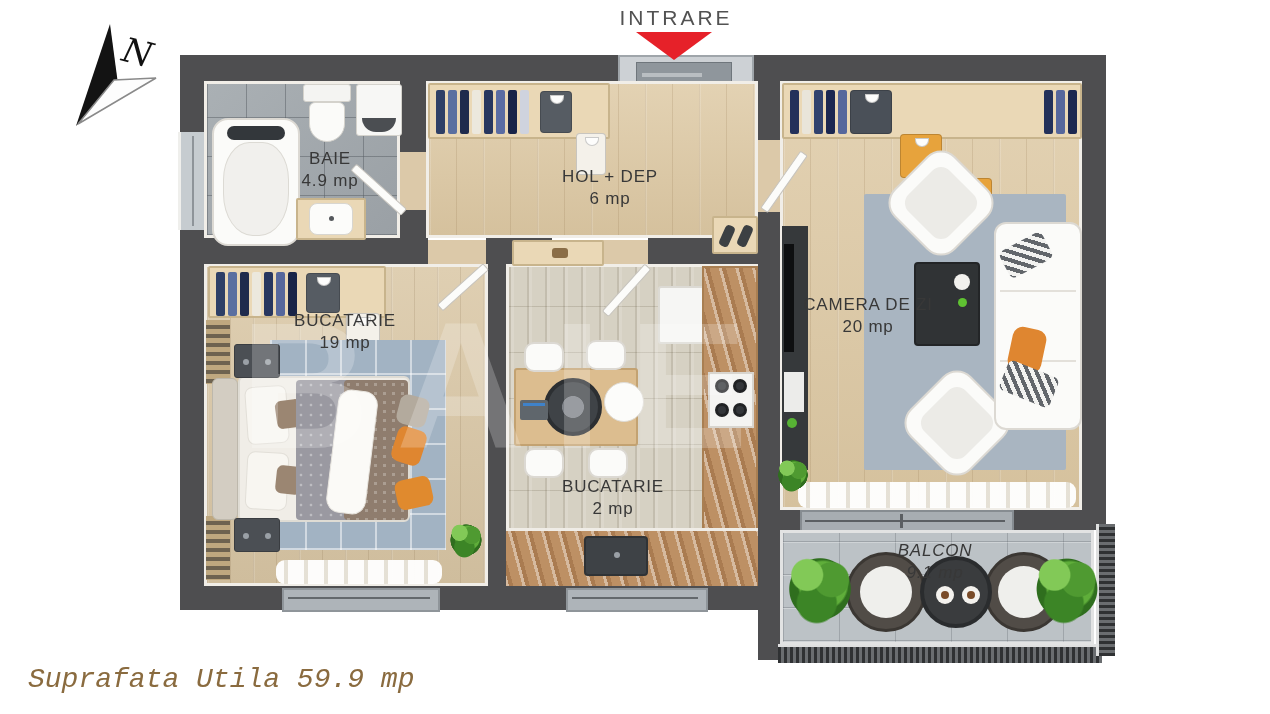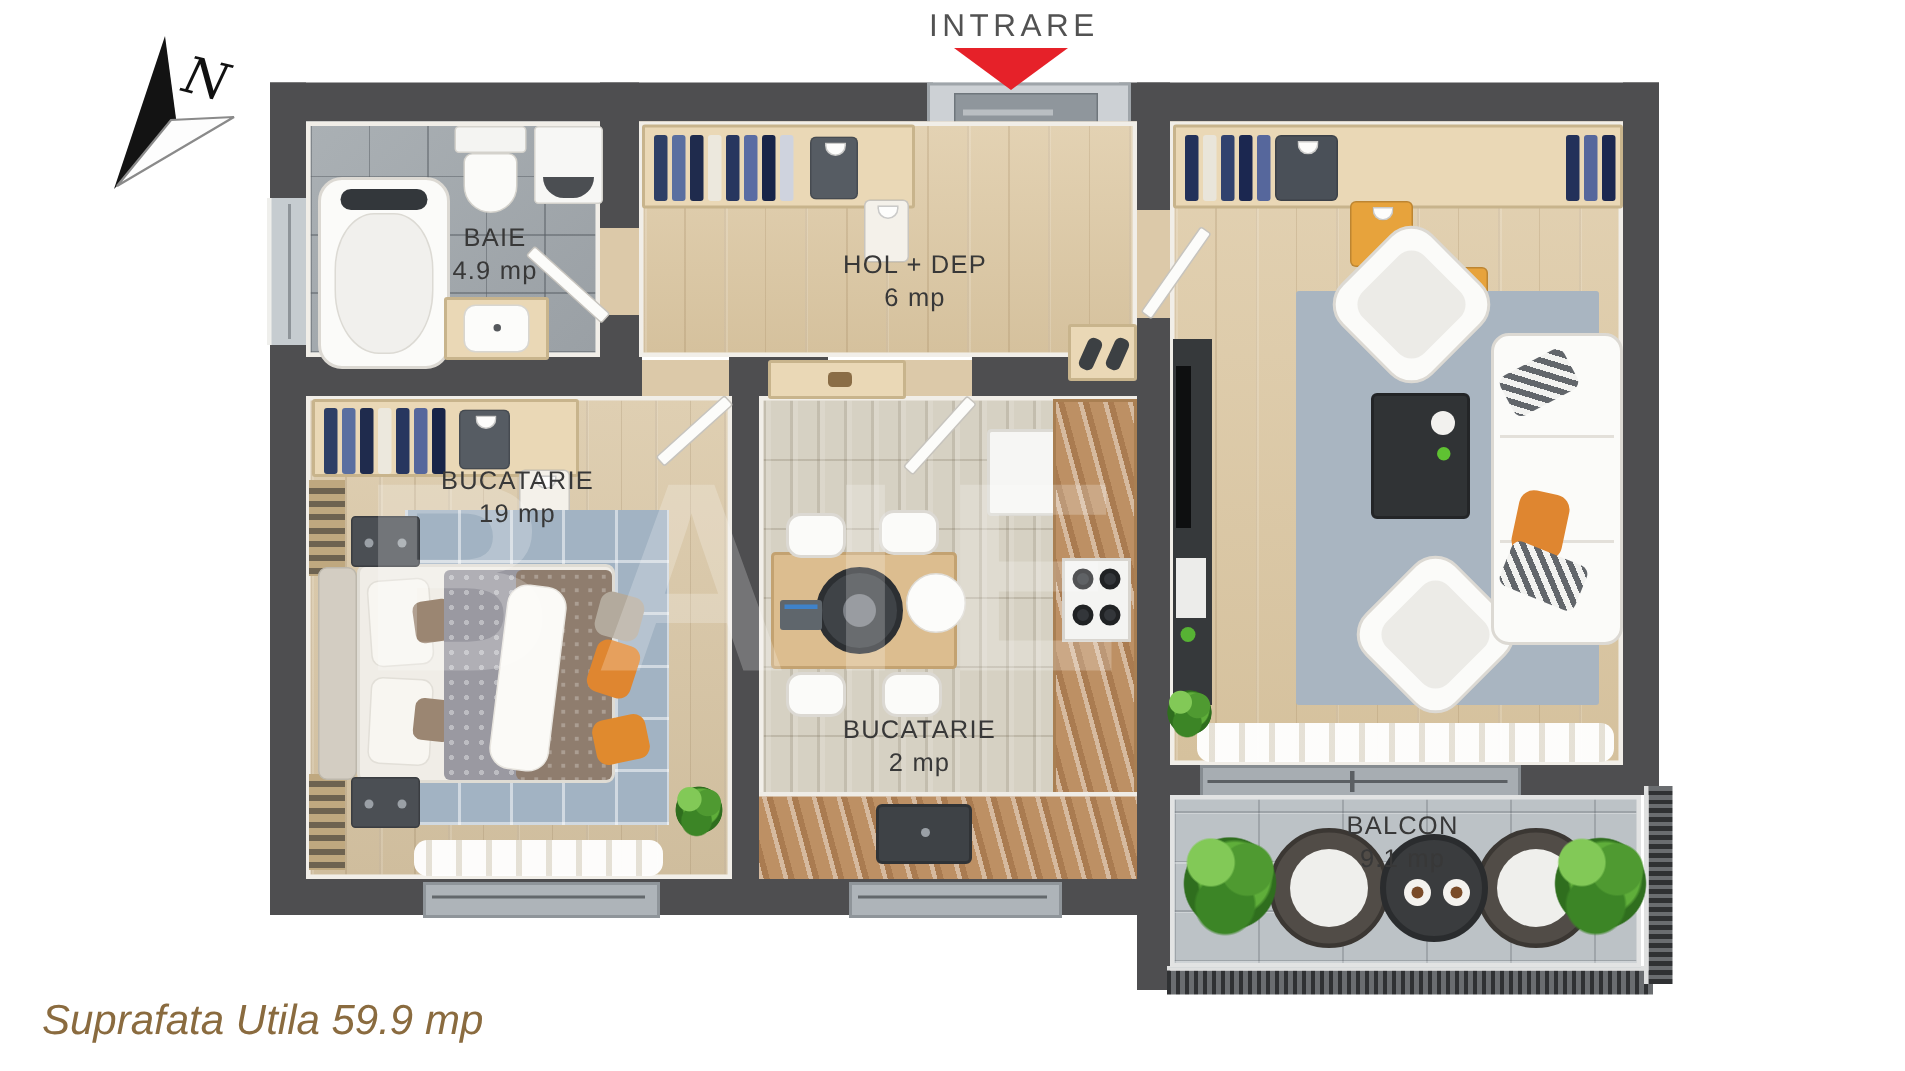--- a/index.html
+++ b/index.html
@@ -55,21 +55,21 @@
          letter-spacing:.8px;line-height:22px;}
   .hatch-h{background:repeating-linear-gradient(90deg,#2f3133 0 3px,#6a6d70 3px 6px);}
   .hatch-v{background:repeating-linear-gradient(0deg,#2f3133 0 3px,#6a6d70 3px 6px);}
   .knob{position:absolute;width:6px;height:6px;border-radius:50%;background:#9aa0a6;}
   .wm{position:absolute;z-index:50;color:rgba(255,255,255,.22);font-weight:bold;
       font-size:180px;line-height:180px;letter-spacing:26px;pointer-events:none;
       font-family:"Liberation Sans",sans-serif;}
   .entr{position:absolute;z-index:70;color:#525252;font-size:21px;letter-spacing:3px;text-align:center;}
   .arrow{position:absolute;z-index:70;width:0;height:0;border-left:38px solid transparent;
          border-right:38px solid transparent;border-top:28px solid #e62129;}
-  .footer{position:absolute;z-index:70;font-family:Liberation Sans, sans-serif;font-style:italic;
+  .footer{position:absolute;z-index:70;font-family:Liberation Mono, monospace;font-style:italic;
           font-size:28px;color:#8a6b3f;}
 </style>
 </head>
 <body>
 
 <div class="stage">
 
   <svg class="abs" style="left:52px;top:20px;z-index:70;" width="112" height="112" viewBox="0 0 112 112">
     <polygon points="58,4 66,64 24,106" fill="#131313"></polygon>
     <polygon points="26,104 104,58 62,60" fill="#fdfdfd" stroke="#8a8a8a" stroke-width="1.5"></polygon>
@@ -317,24 +317,28 @@
     <div>4.9 mp</div>
   </div>
   <div class="label" style="left:530px;top:166px;width:160px;">
     <div>HOL + DEP</div>
     <div>6 mp</div>
   </div>
   <div class="label" style="left:265px;top:310px;width:160px;">
     <div>BUCATARIE</div>
     <div>19 mp</div>
   </div>
+  <div class="label" style="left:778px;top:294px;width:180px;">
+    <div>CAMERA DE ZI</div>
+    <div>20 mp</div>
+  </div>
   <div class="label" style="left:533px;top:476px;width:160px;">
     <div>BUCATARIE</div>
     <div>2 mp</div>
   </div>
-  <div class="label" style="left:855px;top:540px;width:160px;">
+  <div class="label" style="left:855px;top:540px;width:160px;font-style:italic;">
     <div>BALCON</div>
     <div>9.1 mp</div>
   </div>
 
   <div class="footer" style="left:28px;top:664px;">Suprafata Utila 59.9 mp</div>
 
 </div>
 
 </body></html>

